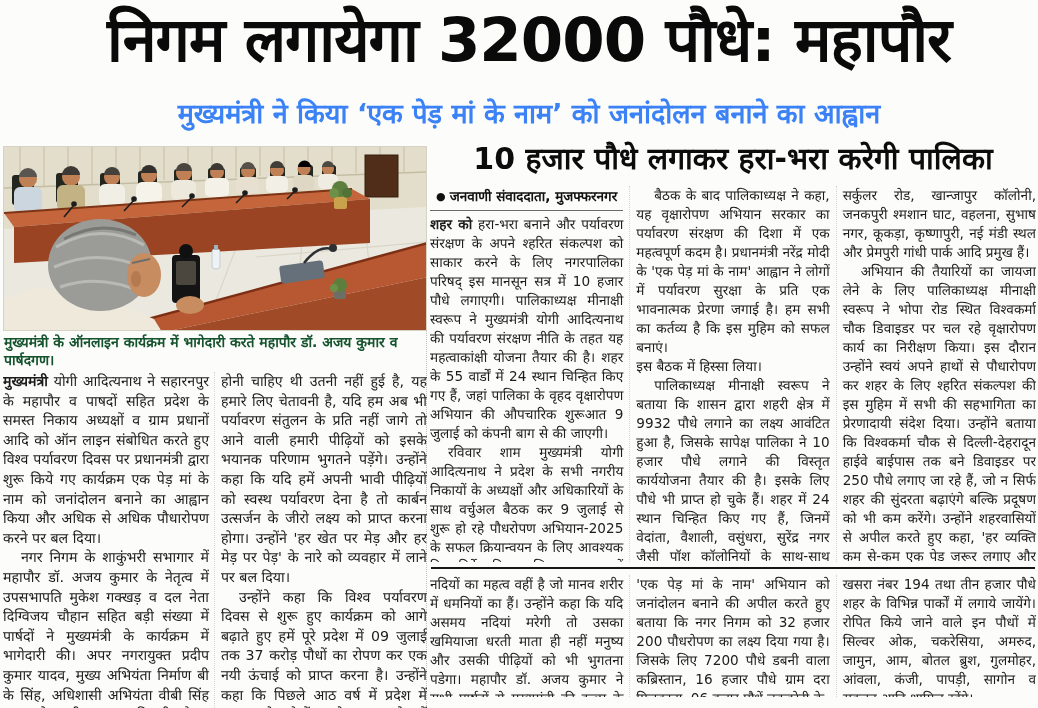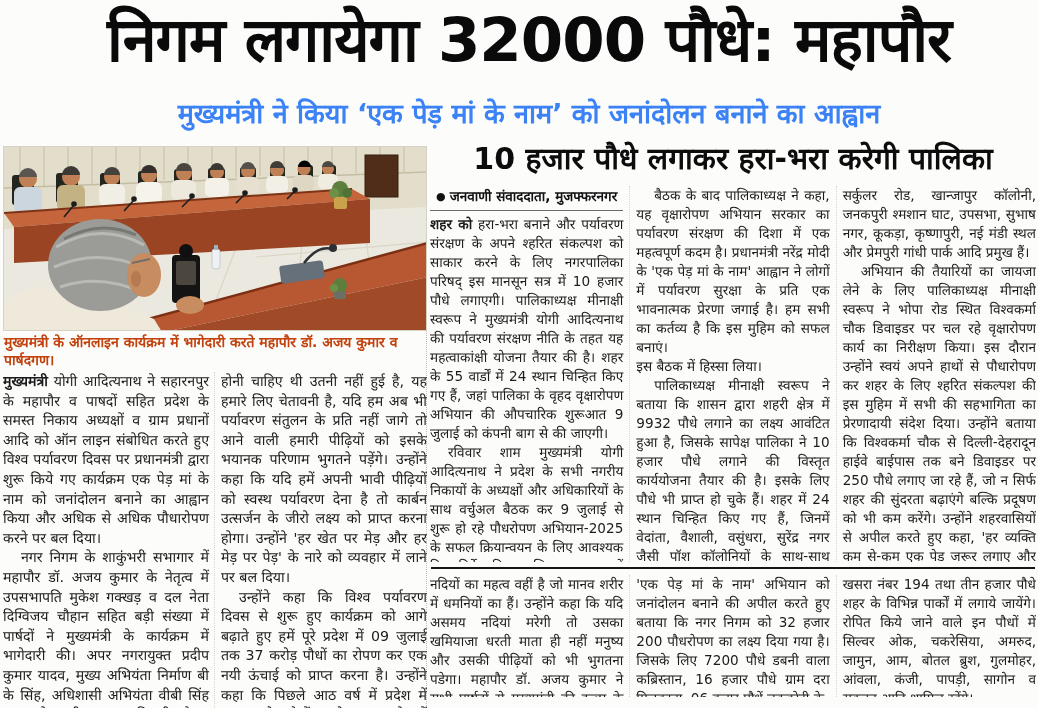--- a/index.html
+++ b/index.html
@@ -16,21 +16,21 @@
     white-space:nowrap; line-height:1.5;
   }
   .sub-headline{
     position:absolute; top:94px; left:0; width:100%; text-align:center;
     font-size:27px; font-weight:bold; color:#3b82f6; white-space:nowrap;
   }
   
   .left-section{position:absolute; left:3px; top:146px; width:424px;}
   .photo-frame{width:424px; height:185px; overflow:hidden; background:#e7e2d2; border:1px solid #d6d2c4; box-sizing:border-box;}
   .photo-caption{
-    font-weight:bold; font-size:14px; line-height:1.25; color:#c2410c;
+    font-weight:bold; font-size:14px; line-height:1.25; color:#14532d;
     padding:3px 1px 2px; text-align:left;
   }
   .left-cols{display:flex; gap:12px; height:344px; overflow:hidden; margin-top:1px;}
   .left-cols .col{flex:1 1 0; text-align:justify; font-size:14.2px; line-height:19.6px; color:#1b1b1b;}
   
   .byline{
     font-weight:bold; font-size:13.5px; text-align:center; color:#111;
     border-bottom:1px solid #6b6b6b; padding:1px 0 4px; margin-bottom:4px; white-space:nowrap;
   }
   .byline .dot{font-size:11px; vertical-align:1px; margin-right:4px;}
@@ -250,21 +250,21 @@
         </div>
         <p class="body"><b>शहर को</b> <span>हरा-भरा बनाने और पर्यावरण संरक्षण के अपने श्हरित संकल्पश को साकार करने के लिए नगरपालिका परिषद् इस मानसून सत्र में 10 हजार पौधे लगाएगी। पालिकाध्यक्ष मीनाक्षी स्वरूप ने मुख्यमंत्री योगी आदित्यनाथ की पर्यावरण संरक्षण नीति के तहत यह महत्वाकांक्षी योजना तैयार की है। शहर के 55 वार्डों में 24 स्थान चिन्हित किए गए हैं, जहां पालिका के वृहद वृक्षारोपण अभियान की औपचारिक शुरूआत 9 जुलाई को कंपनी बाग से की जाएगी।</span></p>
         <p class="body ind">रविवार शाम मुख्यमंत्री योगी आदित्यनाथ ने प्रदेश के सभी नगरीय निकायों के अध्यक्षों और अधिकारियों के साथ वर्चुअल बैठक कर 9 जुलाई से शुरू हो रहे पौधरोपण अभियान-2025 के सफल क्रियान्वयन के लिए आवश्यक दिशा-निर्देश दिए। पालिका सभाकक्ष में पालिकाध्यक्ष मीनाक्षी स्वरूप ने सभी बोर्ड सदस्यों और अधिकारियों के साथ</p>
       </div>
       <div class="col colrule">
         <p class="body ind">बैठक के बाद पालिकाध्यक्ष ने कहा, यह वृक्षारोपण अभियान सरकार का पर्यावरण संरक्षण की दिशा में एक महत्वपूर्ण कदम है। प्रधानमंत्री नरेंद्र मोदी के 'एक पेड़ मां के नाम' आह्वान ने लोगों में पर्यावरण सुरक्षा के प्रति एक भावनात्मक प्रेरणा जगाई है। हम सभी का कर्तव्य है कि इस मुहिम को सफल बनाएं।</p>
         <p class="body">इस बैठक में हिस्सा लिया।</p>
         <p class="body ind">पालिकाध्यक्ष मीनाक्षी स्वरूप ने बताया कि शासन द्वारा शहरी क्षेत्र में 9932 पौधे लगाने का लक्ष्य आवंटित हुआ है, जिसके सापेक्ष पालिका ने 10 हजार पौधे लगाने की विस्तृत कार्ययोजना तैयार की है। इसके लिए पौधे भी प्राप्त हो चुके हैं। शहर में 24 स्थान चिन्हित किए गए हैं, जिनमें वेदांता, वैशाली, वसुंधरा, सुरेंद्र नगर जैसी पॉश कॉलोनियों के साथ-साथ किदवईनगर एसटीपी प्लांट, नगरपालिका कन्या इंटर कॉलेज, भोपा रोड और ए-टू-जेड रोड डिवाइडर, कच्ची सड़क व रुड़की रोड डिवाइडर, कांशीराम कॉलोनी</p>
       </div>
       <div class="col colrule">
-        <p class="body">सर्कुलर रोड, खान्जापुर कॉलोनी, जनकपुरी श्मशान घाट, उपसभा, सुभाष नगर, कूकड़ा, कृष्णापुरी, नई मंडी स्थल और प्रेमपुरी गांधी पार्क आदि प्रमुख हैं।</p>
+        <p class="body">सर्कुलर रोड, खान्जापुर कॉलोनी, जनकपुरी श्मशान घाट, वहलना, सुभाष नगर, कूकड़ा, कृष्णापुरी, नई मंडी स्थल और प्रेमपुरी गांधी पार्क आदि प्रमुख हैं।</p>
         <p class="body ind">अभियान की तैयारियों का जायजा लेने के लिए पालिकाध्यक्ष मीनाक्षी स्वरूप ने भोपा रोड स्थित विश्वकर्मा चौक डिवाइडर पर चल रहे वृक्षारोपण कार्य का निरीक्षण किया। इस दौरान उन्होंने स्वयं अपने हाथों से पौधारोपण कर शहर के लिए श्हरित संकल्पश की इस मुहिम में सभी की सहभागिता का प्रेरणादायी संदेश दिया। उन्होंने बताया कि विश्वकर्मा चौक से दिल्ली-देहरादून हाईवे बाईपास तक बने डिवाइडर पर 250 पौधे लगाए जा रहे हैं, जो न सिर्फ शहर की सुंदरता बढ़ाएंगे बल्कि प्रदूषण को भी कम करेंगे। उन्होंने शहरवासियों से अपील करते हुए कहा, 'हर व्यक्ति कम से-कम एक पेड़ जरूर लगाए और पर्यावरण को बचाने में अपना बहुमूल्य योगदान दे।'</p>
       </div>
     </div>
 
     <hr class="story-divider">
 
     <div class="right-row row2">
       <div class="col">
         <p class="body">नदियों का महत्व वहीं है जो मानव शरीर में धमनियों का हैं। उन्होंने कहा कि यदि असमय नदियां मरेगी तो उसका खमियाजा धरती माता ही नहीं मनुष्य और उसकी पीढ़ियों को भी भुगतना पडेगा। महापौर डॉ. अजय कुमार ने सभी पार्षदों से मुख्यमंत्री की इच्छा के अनुरुप</p>
       </div>

